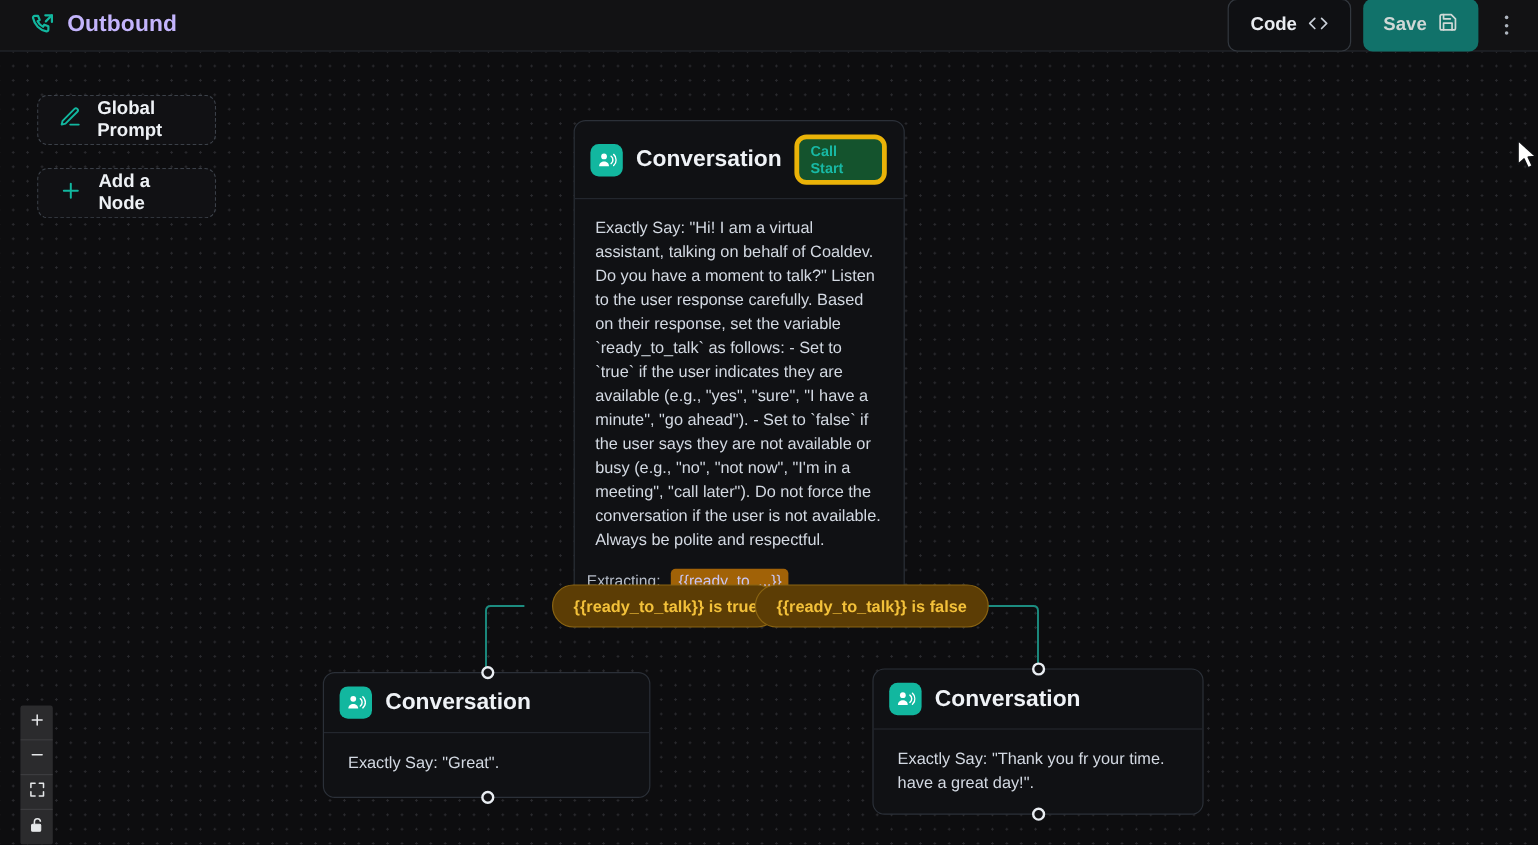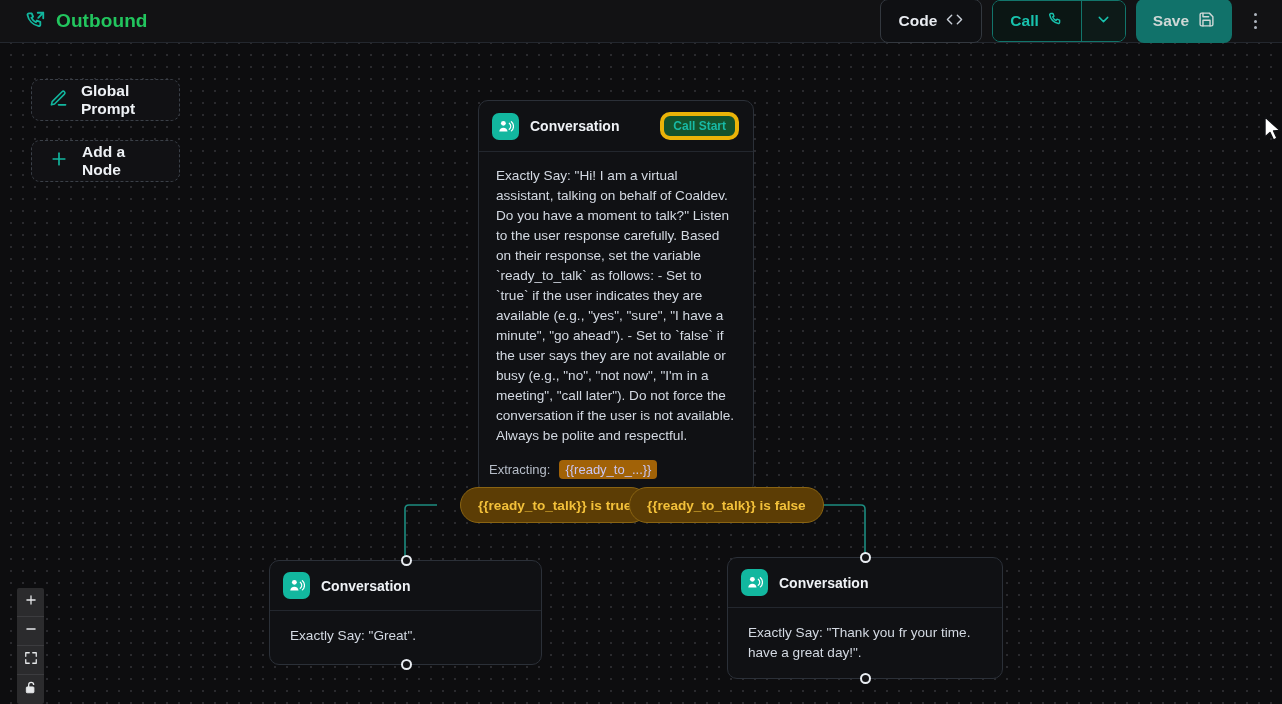--- a/index.html
+++ b/index.html
@@ -15,21 +15,21 @@
   .header {
     position: absolute; top: 0; left: 0; width: 1282px; height: 43px;
     background: #121214;
     border-bottom: 1px solid #23272e;
     display: flex; align-items: center;
     z-index: 40;
   }
   .brand { display: flex; align-items: center; gap: 10px; padding-left: 24px; }
   .brand-icon { width: 22px; height: 22px; display: block; }
   .brand-title {
-    font-size: 19px; font-weight: bold; color: #22c55e; letter-spacing: .1px;
+    font-size: 19px; font-weight: bold; color: #c4b5fd; letter-spacing: .1px;
   }
   .header-right {
     margin-left: auto; display: flex; align-items: center; gap: 10px; padding-right: 14px;
   }
   .btn {
     display: flex; align-items: center; justify-content: center; gap: 9px;
     height: 44px; border-radius: 8px; cursor: pointer;
     font-size: 15.5px; font-weight: bold;
   }
   .btn-code {
@@ -88,21 +88,21 @@
   }
   .node-head {
     display: flex; align-items: center; gap: 11px;
     padding: 11px 14px 11px 13px;
     border-bottom: 1px solid #23272e;
   }
   .node-icon {
     width: 27px; height: 27px; border-radius: 7px; background: #12b79f;
     display: flex; align-items: center; justify-content: center; flex: none;
   }
-  .node-title { font-size: 14px; font-weight: bold; color: #eff2f6; }
+  .node-title { font-size: 19px; font-weight: bold; color: #eff2f6; }
   .node-badge {
     margin-left: auto; font-size: 12px; font-weight: bold; color: #18b9a5;
     background: #14532d; border: 4px solid #eab308; border-radius: 10px;
     padding: 3px 9px;
   }
   .node-body {
     padding: 14px 16px 6px 17px;
     font-size: 13.6px; line-height: 20px; color: #d3d9e2;
   }
   .node-body-sm { padding: 15px 16px 16px 20px; font-size: 13.6px; line-height: 20px; color: #d3d9e2; }
@@ -176,37 +176,20 @@
       <div class="btn btn-code">
         <span>Code</span>
         <span class="glyph">
           <svg width="17" height="17" viewBox="0 0 24 24" fill="none" stroke="#c9cfd8" stroke-width="2" stroke-linecap="round" stroke-linejoin="round">
             <polyline points="16 18 22 12 16 6"></polyline>
               <polyline points="8 6 2 12 8 18"></polyline>
           </svg>
         </span>
       </div>
 
-      <div class="call-group">
-        <div class="btn-call">
-          <span>Call</span>
-          <span>
-            <svg width="17" height="17" viewBox="0 0 24 24" fill="none" stroke="#18c2ad" stroke-width="2" stroke-linecap="round" stroke-linejoin="round">
-              <path d="M5.4 3.6h3l1.5 3.7-1.9 1.1a11 11 0 0 0 5 5l1.1-1.9 3.7 1.5v3a1.6 1.6 0 0 1-1.7 1.6A15.6 15.6 0 0 1 3.8 5.3 1.6 1.6 0 0 1 5.4 3.6z"></path>
-            </svg>
-          </span>
-        </div>
-        <div class="btn-caret">
-          <span>
-            <svg width="17" height="17" viewBox="0 0 24 24" fill="none" stroke="#18c2ad" stroke-width="2" stroke-linecap="round" stroke-linejoin="round">
-              <polyline points="6 9 12 15 18 9"></polyline>
-            </svg>
-          </span>
-        </div>
-      </div>
 
       <div class="btn btn-save">
         <span>Save</span>
         <span>
           <svg width="17" height="17" viewBox="0 0 24 24" fill="none" stroke="#cfd8d6" stroke-width="2" stroke-linecap="round" stroke-linejoin="round">
             <path d="M19 21H5a2 2 0 0 1-2-2V5a2 2 0 0 1 2-2h11l5 5v11a2 2 0 0 1-2 2z"></path>
             <polyline points="17 21 17 13 7 13 7 21"></polyline>
               <polyline points="7 3 7 8 15 8"></polyline>
           </svg>
         </span>

